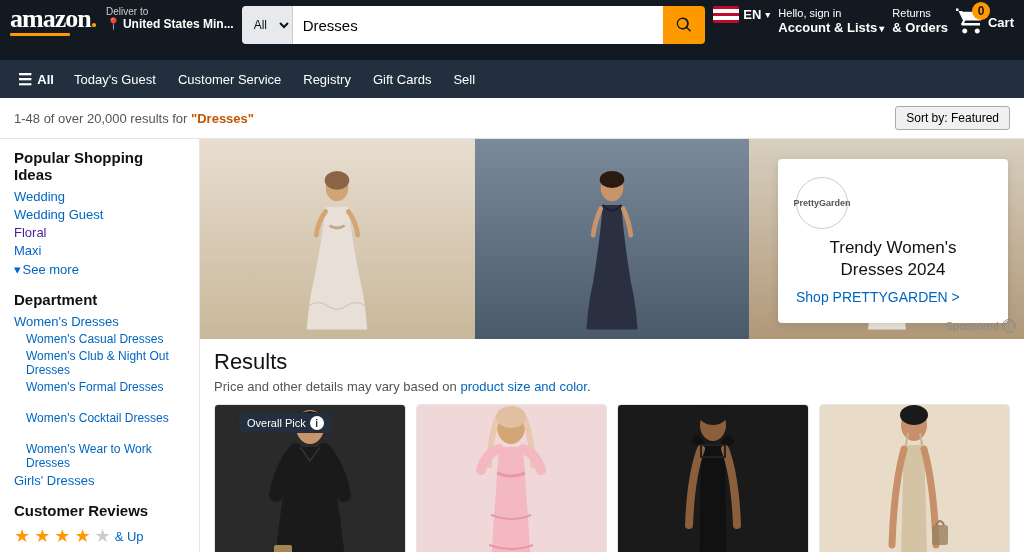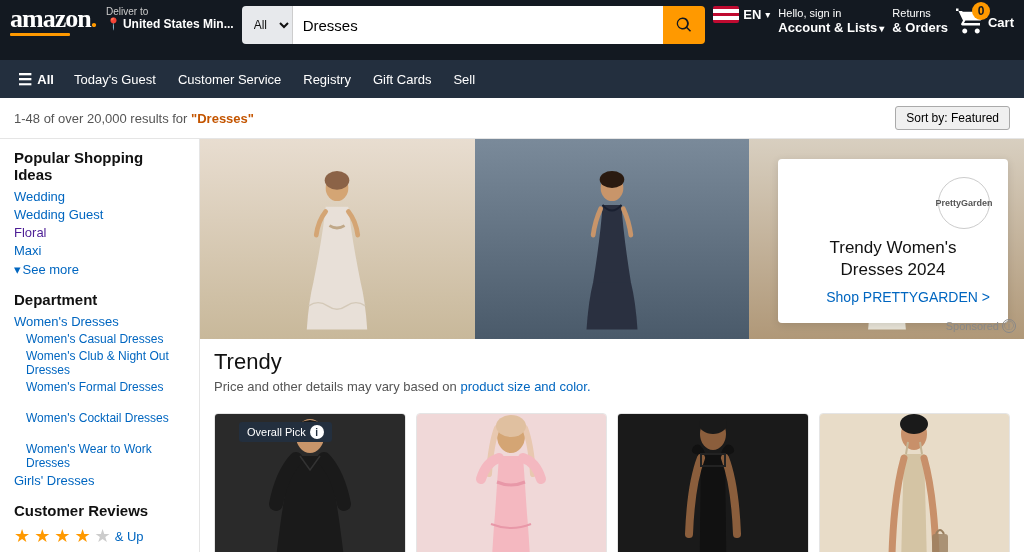--- a/index.html
+++ b/index.html
@@ -179,37 +179,37 @@
 
           <circle cx="35" cy="55" r="2" fill="#ccc" opacity="0.5"></circle>
           <circle cx="44" cy="60" r="2" fill="#ccc" opacity="0.5"></circle>
           <circle cx="38" cy="70" r="2" fill="#ccc" opacity="0.5"></circle>
           <path d="M29 44 Q24 56 22 70" stroke="#d4a574" stroke-width="5" fill="none" stroke-linecap="round"></path>
           <path d="M51 44 Q56 56 58 70" stroke="#d4a574" stroke-width="5" fill="none" stroke-linecap="round"></path>
           <ellipse cx="40" cy="12" rx="13" ry="9" fill="#5a3a20"></ellipse>
         </svg>
       </div>
 
-      <div style="background:#fff; position:absolute; right:16px; top:20px; width:230px; padding:18px; border-radius:4px; box-shadow:0 2px 8px rgba(0,0,0,0.12); display:flex; flex-direction:column; align-items:flex-end; gap:8px;">
+      <div style="background:#fff; position:absolute; right:16px; top:20px; width:230px; padding:18px; border-radius:4px; box-shadow:0 2px 8px rgba(0,0,0,0.12); display:flex; flex-direction:column; align-items:flex-start; gap:8px;">
         <div style="width:52px; height:52px; border-radius:50%; border:1.5px solid #ccc; display:flex; align-items:center; justify-content:center; font-size:9px; color:#555; text-align:center; font-weight:bold; line-height:1.2;">
           <span>PrettyGarden</span>
         </div>
         <div style="font-size:17px; color:#111; text-align:center; line-height:1.3;">Trendy Women's Dresses 2024</div>
         <div style="color:#0066c0; font-size:14px; cursor:pointer;">Shop PRETTYGARDEN &gt;</div>
       </div>
 
       <div style="position:absolute; bottom:6px; right:8px; font-size:11px; color:#888; display:flex; align-items:center; gap:3px;">
         <span>Sponsored</span>
         <span style="width:14px; height:14px; border-radius:50%; border:1px solid #888; display:inline-flex; align-items:center; justify-content:center; font-size:10px; cursor:pointer; color:#888;">ⓘ</span>
       </div>
     </div>
 
     <div style="padding:10px 14px 4px;">
-      <div style="font-size:22px; font-weight:normal; color:#111; margin-bottom:4px;">Trendy</div>
-      <div style="font-size:13px; color:#555; margin-bottom:15px;">
+      <div style="font-size:22px; font-weight:normal; color:#111; margin-bottom:4px;">Results</div>
+      <div style="font-size:13px; color:#555; margin-bottom:6px;">
         <span>Price and other details may vary based on</span> <a style="color:#0066c0; cursor:pointer;">product size and color.</a>
       </div>
     </div>
 
     <div style="display:grid; grid-template-columns:repeat(4,1fr); gap:10px; padding:0 14px 20px;">
 
       <div style="background:#fff; border:1px solid #e5e5e5; border-radius:4px; overflow:hidden; cursor:pointer; position:relative;">
         <div style="position:absolute; top:8px; left:24px; background:#232f3e; color:#fff; font-size:11px; padding:3px 8px; border-radius:3px; display:flex; align-items:center; gap:4px; z-index:2;">
           <span>Overall Pick</span>
           <span style="background:#fff; color:#232f3e; border-radius:50%; width:14px; height:14px; font-size:10px; display:inline-flex; align-items:center; justify-content:center; font-weight:bold;">i</span>

